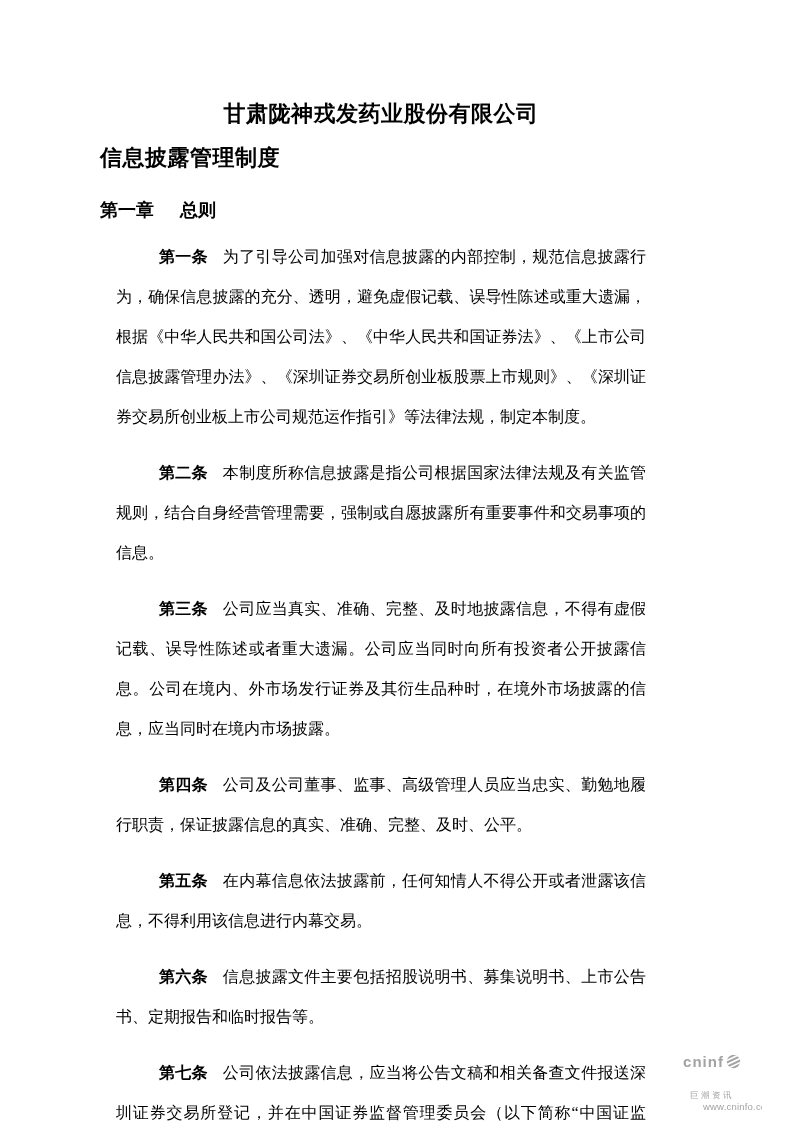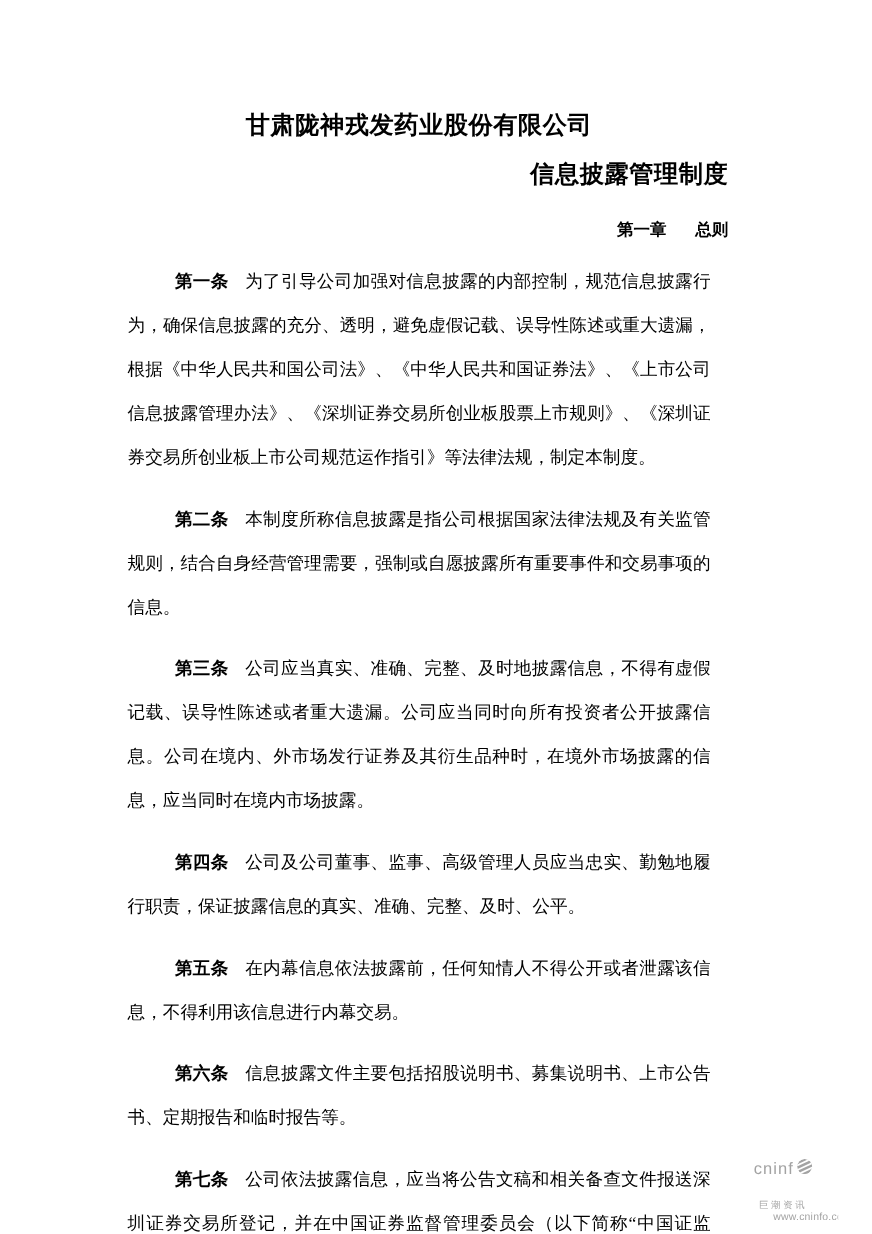--- a/index.html
+++ b/index.html
@@ -26,29 +26,29 @@
     line-height: 26px;
     font-weight: bold;
     text-align: center;
     letter-spacing: 0.5px;
   }
   .doc-subtitle {
     margin: 18px 0 0 0;
     font-size: 22px;
     line-height: 26px;
     font-weight: bold;
-    text-align: right;
+    text-align: left;
     letter-spacing: 0.5px;
   }
   .chapter-heading {
     margin: 28px 0 0 0;
-    font-size: 15px;
+    font-size: 18px;
     line-height: 22px;
     font-weight: bold;
-    text-align: right;
+    text-align: left;
   }
   .chapter-heading .chapter-num {
     margin-right: 26px;
   }
   .doc-body {
     margin-top: 15px;
   }
   .article {
     margin: 16px;
     font-size: 16px;
@@ -65,24 +65,24 @@
     position: absolute;
     right: 4px;
     bottom: 10px;
     width: 92px;
     text-align: center;
     font-family: "Liberation Sans", "DejaVu Sans", sans-serif;
     user-select: none;
   }
   .wm-row1 {
     display: flex;
-    align-items: center;
+    align-items: flex-start;
     justify-content: center;
     gap: 2px;
-    font-weight: normal;
+    font-weight: bold;
     font-size: 15px;
     letter-spacing: 1px;
     line-height: 16px;
   }
   .wm-cn {
     font-size: 8.5px;
     letter-spacing: 2.5px;
     line-height: 10px;
     margin-top: 18px;
   }

